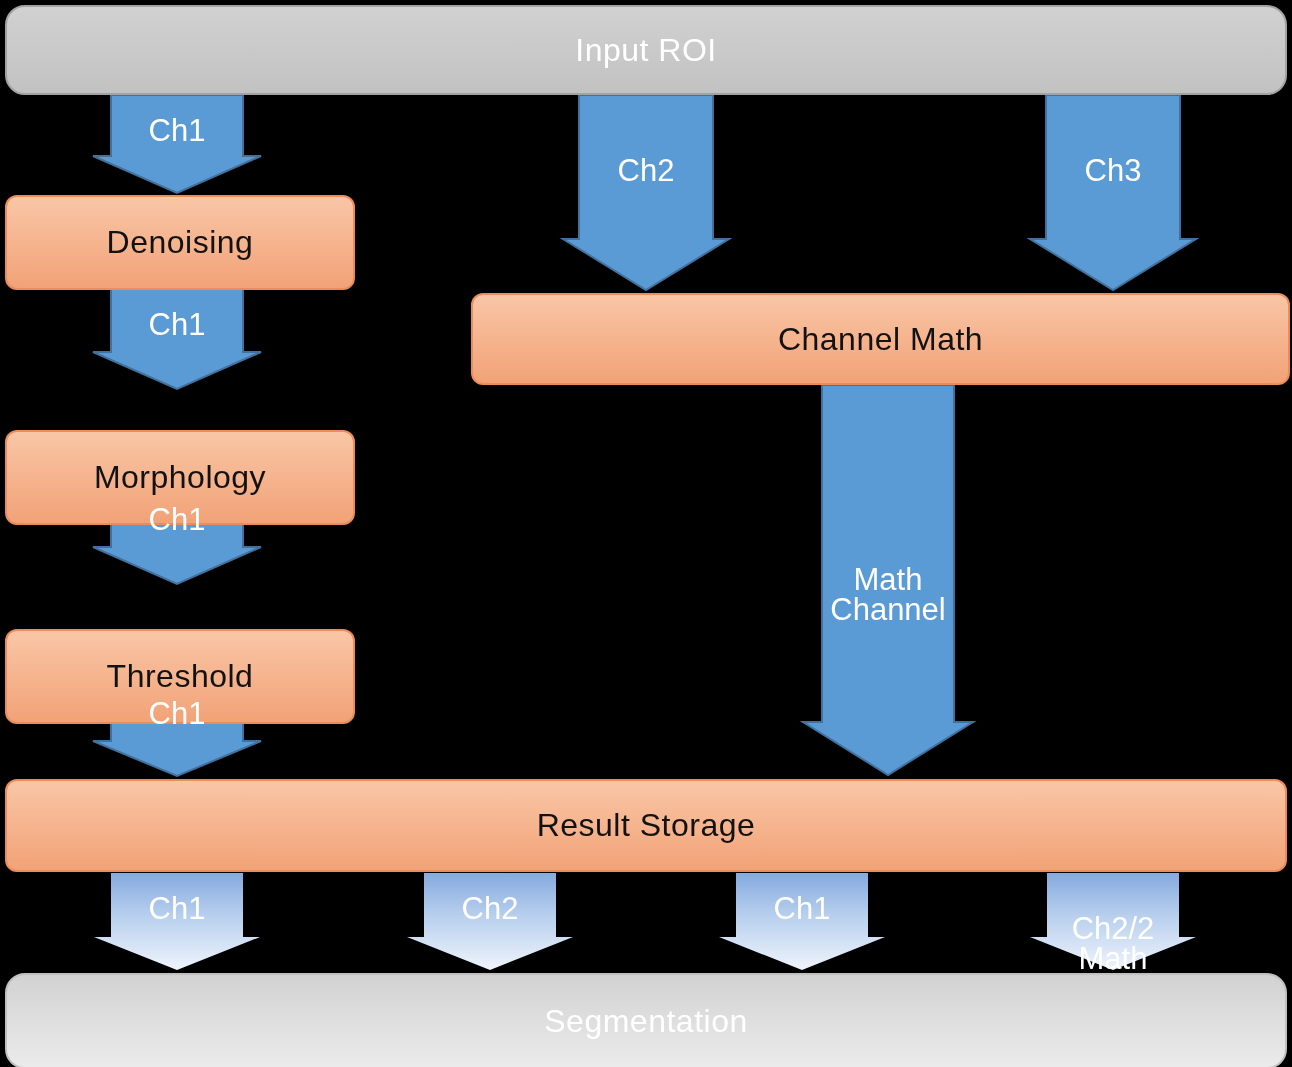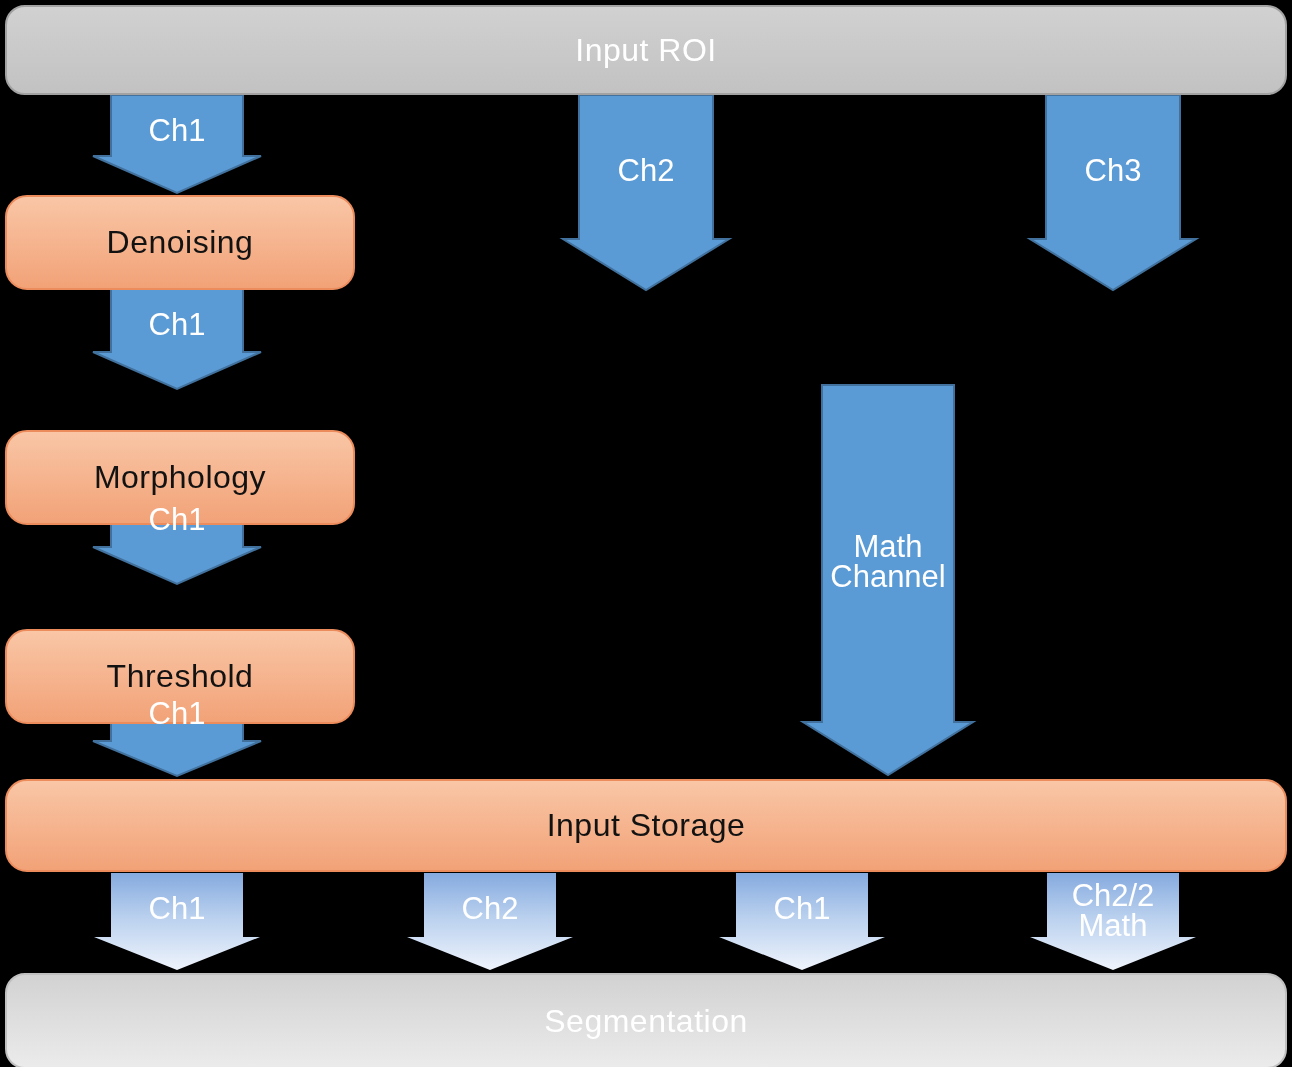--- a/index.html
+++ b/index.html
@@ -13,35 +13,35 @@
   svg.arrow-layer { position:absolute; left:0; top:0; }
   .solid-arrow { fill:#5B9BD5; stroke:#41719C; stroke-width:2; }
   .fade-arrow  { fill:url(#fadeArrowGrad); stroke:none; }
   .node {
     position:absolute; box-sizing:border-box;
     display:flex; align-items:center; justify-content:center;
     font-size:32px; letter-spacing:0.5px;
   }
   .node-orange {
     background:linear-gradient(180deg,#F9C6A6 0%,#F2A277 100%);
-    border:2px solid #EC8C5D; border-radius:22px; color:#121212;
+    border:2px solid #EC8C5D; border-radius:12px; color:#121212;
   }
   .node-gray-top {
     background:linear-gradient(180deg,#D1D1D1 0%,#C2C2C2 100%);
     border:2px solid #A2A2A2; border-radius:20px; color:#FFFFFF;
   }
   .node-gray-bottom {
     background:linear-gradient(180deg,#D2D2D2 0%,#EBEBEB 100%);
     border:2px solid #C0C0C0; border-radius:20px; color:#FFFFFF;
   }
   .alabel {
     position:absolute; transform:translate(-50%,-50%);
     color:#FFFFFF; font-size:31px; white-space:nowrap; text-align:center;
   }
-  .alabel.two-line { line-height:30px; }
+  .alabel.two-line { line-height:30px;margin-top:33px; }
   .alabel.two-line span { display:block; }
 </style>
 </head>
 <body>
 
 <div class="stage">
 
   <svg class="arrow-layer" width="1292" height="1067" viewBox="0 0 1292 1067">
     <defs>
       <linearGradient id="fadeArrowGrad" x1="0" y1="0" x2="0" y2="1">
@@ -74,23 +74,26 @@
   </div>
 
   <div class="node node-orange" style="left:5px; top:390px; width:350px; height:95px;margin-top:40px;">
     <span>Morphology</span>
   </div>
 
   <div class="node node-orange" style="left:5px; top:585px; width:350px; height:95px;margin-top:44px;">
     <span>Threshold</span>
   </div>
 
+  <div class="node node-orange" style="left:471px; top:293px; width:819px; height:92px;">
+    <span>Channel Math</span>
+  </div>
 
   <div class="node node-orange" style="left:5px; top:779px; width:1282px; height:93px;">
-    <span>Input Storage</span>
+    <span>Result Storage</span>
   </div>
 
   <div class="node node-gray-bottom" style="left:5px; top:973px; width:1282px; height:96px;">
     <span>Segmentation</span>
   </div>
 
   <div class="alabel" style="left:177px; top:131px;">Ch1</div>
   <div class="alabel" style="left:177px; top:325px;">Ch1</div>
   <div class="alabel" style="left:177px; top:520px;">Ch1</div>
   <div class="alabel" style="left:177px; top:714px;">Ch1</div>

